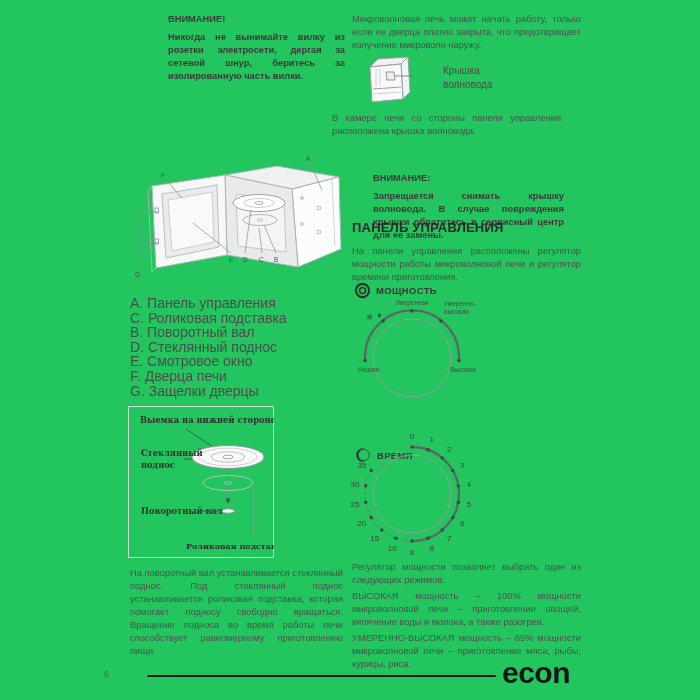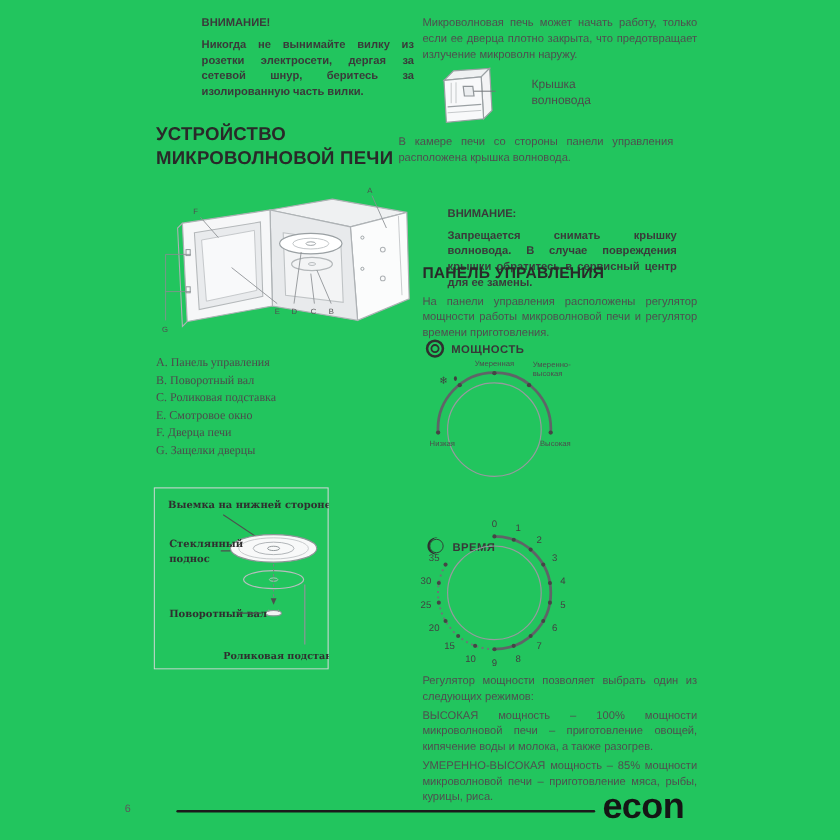--- a/index.html
+++ b/index.html
@@ -4,21 +4,21 @@
 <style>
   html,body{margin:0;padding:0;background:#ffffff;}
   #page{position:relative;width:700px;height:700px;background:#22c55e;overflow:hidden;
         font-family:"Liberation Sans","DejaVu Sans",sans-serif;color:#4a4a4a;}
   .abs{position:absolute;}
   .para{font-size:9.3px;line-height:13px;text-align:justify;color:#4f4f4f;}
   .bold{font-weight:bold;color:#3a3a3a;}
   .h1{font-weight:bold;color:#292929;font-size:15.5px;line-height:19.5px;letter-spacing:.2px;}
   .h2{font-weight:bold;color:#292929;font-size:13px;letter-spacing:.2px;}
   .dial-row{display:flex;align-items:center;gap:5px;font-size:9.4px;letter-spacing:.4px;color:#383838;font-weight:bold;}
-  .list-item{font-size:10px;line-height:14.6px;color:#4c4c4c;font-family:Liberation Serif, serif;}
+  .list-item{font-size:14px;line-height:14.6px;color:#4c4c4c;}
   svg text{font-family:"Liberation Sans","DejaVu Sans",sans-serif;}
   .serif-label{font-family:"DejaVu Serif","Liberation Serif",serif;font-weight:bold;fill:#2f2f2f;}
   .dial-label{font-size:6.4px;fill:#4c4c4c;}
   .tick-label{font-size:8px;fill:#414141;text-anchor:middle;}
   .letter{font-size:6.4px;fill:#4e4e4e;}
   .lead{stroke:#8a8e91;stroke-width:.7;fill:none;}
   .footer-line{background:#1b1b1b;border-radius:2px;}
   .logo{font-size:30px;font-weight:bold;color:#151515;letter-spacing:-.5px;font-family:Liberation Sans, sans-serif;}
   .pagenum{font-size:9px;color:#5a5a5a;}
 </style>
@@ -131,24 +131,20 @@
       <text x="0.9" y="72.9" class="tick-label">25</text>
       <text x="0.9" y="52.7" class="tick-label">30</text>
       <text x="7.8" y="33.8" class="tick-label">35</text>
     </g>
   </svg>
 
   <div class="abs para" style="left:352px;top:561px;width:229px;">Регулятор мощности позволяет выбрать один из следующих режимов:</div>
   <div class="abs para" style="left:352px;top:590px;width:229px;">ВЫСОКАЯ мощность – 100% мощности микроволновой печи – приготовление овощей, кипячение воды и молока, а также разогрев.</div>
   <div class="abs para" style="left:352px;top:632px;width:229px;">УМЕРЕННО-ВЫСОКАЯ мощность – 85% мощности микроволновой печи – приготовление мяса, рыбы, курицы, риса.</div>
 
-  <div class="abs h1" style="left:130px;top:103px;width:215px;">
-    <div>УСТРОЙСТВО</div>
-    <div>МИКРОВОЛНОВОЙ ПЕЧИ</div>
-  </div>
 
   <svg class="abs" style="left:126px;top:146px;" width="216" height="148" viewBox="0 0 216 148">
 
     <polygon points="99,29 151,20 213,31 166,43" fill="#eff1f2" stroke="#aeb2b5" stroke-width="1"></polygon>
 
     <polygon points="166,43 213,31 215,103 172,121" fill="#fbfcfc" stroke="#aeb2b5" stroke-width="1"></polygon>
     <line x1="206" y1="34" x2="209" y2="100" stroke="#c7cacc" stroke-width=".8"></line>
     <circle cx="193" cy="62" r="2" fill="none" stroke="#aeb2b5" stroke-width=".9"></circle>
     <circle cx="193" cy="86" r="2" fill="none" stroke="#aeb2b5" stroke-width=".9"></circle>
 
@@ -182,22 +178,23 @@
     <text x="35" y="32" class="letter">F</text>
     <text x="103" y="116" class="letter">E</text>
     <text x="117" y="116" class="letter">D</text>
     <text x="133" y="116" class="letter">C</text>
     <text x="148" y="116" class="letter">B</text>
     <text x="9" y="131" class="letter">G</text>
   </svg>
 
   <div class="abs" style="left:130px;top:296px;width:213px;">
     <div class="list-item">A. Панель управления</div>
+    <div class="list-item">C. Роликовая подставка</div>
     <div class="list-item">B. Поворотный вал</div>
-    <div class="list-item">C. Роликовая подставка</div>
+    <div class="list-item">D. Стеклянный поднос</div>
     <div class="list-item">E. Смотровое окно</div>
     <div class="list-item">F. Дверца печи</div>
     <div class="list-item">G. Защелки дверцы</div>
   </div>
 
   <svg class="abs" style="left:128px;top:406px;" width="146" height="152" viewBox="0 0 146 152">
     <rect x="0.5" y="0.5" width="145" height="151" fill="none" stroke="#d4d7d9" stroke-width="1"></rect>
     <text x="12" y="17" font-size="8.3" class="serif-label">Выемка на нижней стороне</text>
     <line x1="58" y1="23" x2="94" y2="47" stroke="#4e4e4e" stroke-width=".9"></line>
     <polygon points="97,49 90.8,46.8 93.4,43.2" fill="#4e4e4e"></polygon>
@@ -214,18 +211,19 @@
     <polygon points="100,98 97.6,92.5 102.4,92.5" fill="#4e4e4e"></polygon>
     <ellipse cx="100" cy="105" rx="6.5" ry="2.2" fill="#f2f3f4" stroke="#8f9598" stroke-width=".9"></ellipse>
     <line x1="96" y1="104" x2="96" y2="102" stroke="#8f9598" stroke-width=".8"></line>
     <line x1="104" y1="104" x2="104" y2="102" stroke="#8f9598" stroke-width=".8"></line>
     <text x="13" y="108" font-size="8.3" class="serif-label">Поворотный вал</text>
     <line x1="70" y1="105" x2="90" y2="105" stroke="#4e4e4e" stroke-width="1"></line>
     <line x1="126" y1="81" x2="126" y2="131" stroke="#8f9598" stroke-width="1"></line>
     <text x="58" y="143" font-size="8" class="serif-label">Роликовая подставка</text>
   </svg>
 
+  <div class="abs para" style="left:130px;top:567px;width:213px;">На поворотный вал устанавливается стеклянный поднос. Под стеклянный поднос устанавливается роликовая подставка, которая помогает подносу свободно вращаться. Вращение подноса во время работы печи способствует равномерному приготовлению пищи.</div>
 
   <div class="abs pagenum" style="left:104px;top:669px;">6</div>
   <div class="abs footer-line" style="left:147px;top:675px;width:349px;height:2.4px;"></div>
   <div class="abs logo" style="left:502px;top:656px;">econ</div>
 
 </div>
 
 </body></html>

